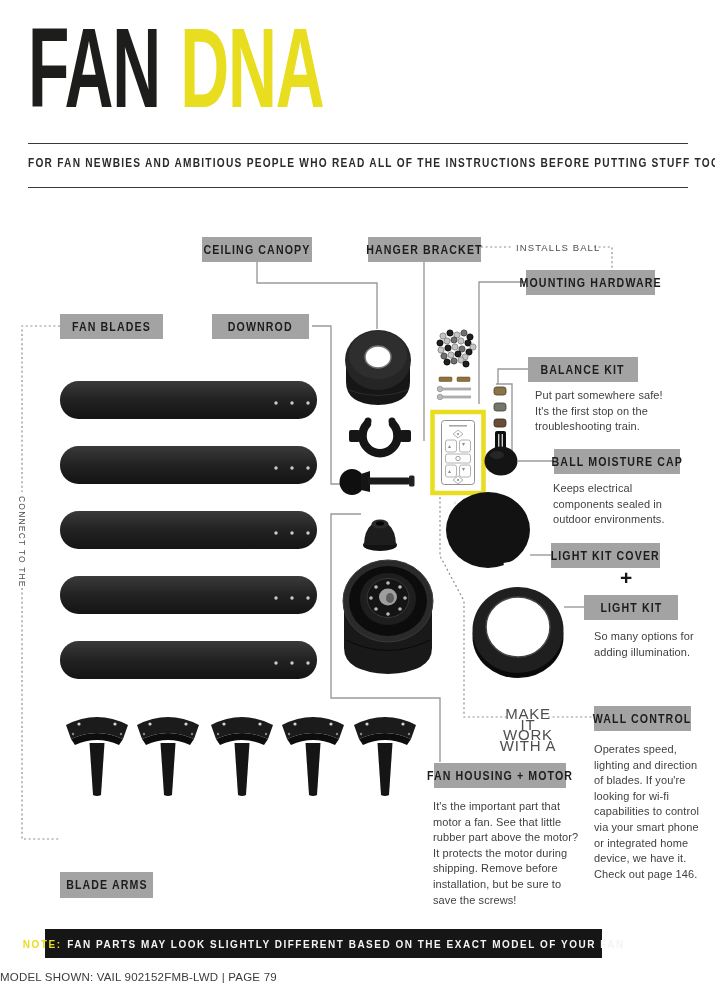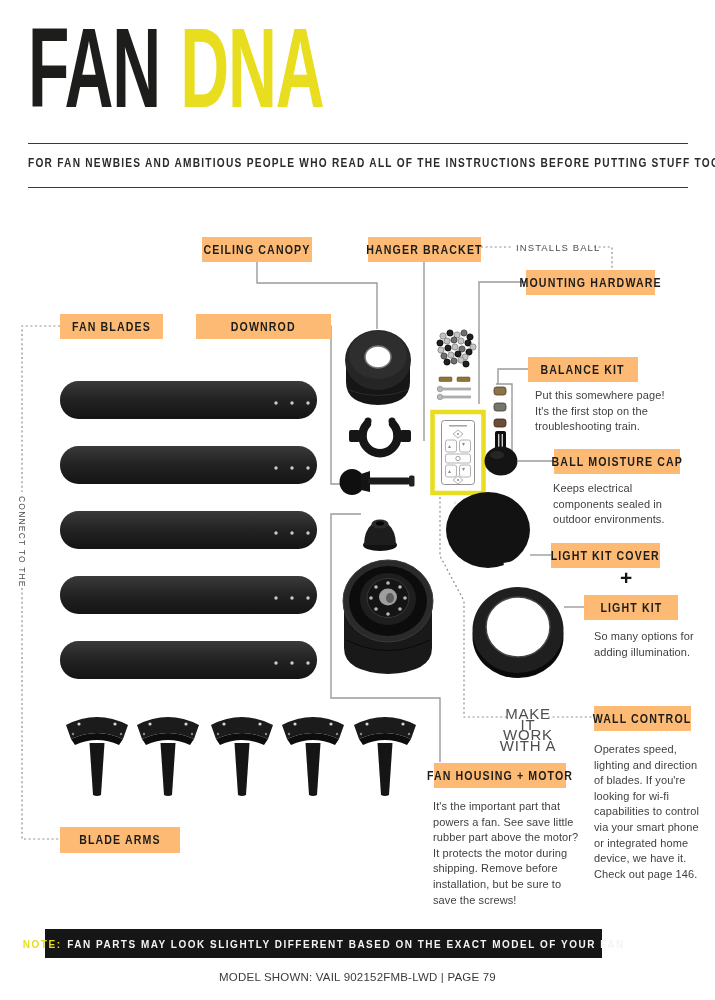--- a/index.html
+++ b/index.html
@@ -11,21 +11,21 @@
   .title{position:absolute;left:28px;top:12px;font-weight:bold;font-size:113px;line-height:1;
          letter-spacing:-2px;white-space:nowrap;color:#1d1d1b;
          transform:scaleX(.60);transform-origin:left top;}
   .title .t-yellow{color:#e8dd1e;margin-left:.30em;}
   .rule{position:absolute;left:28px;width:660px;border-top:1.6px solid #3a3a3a;height:0;}
   .subtitle{position:absolute;left:28px;top:156px;font-weight:bold;font-size:13px;line-height:1;
             letter-spacing:1.6px;color:#2a2a2a;white-space:nowrap;
             transform:scaleX(.78);transform-origin:left top;}
 
   
-  .plabel{position:absolute;height:25px;background:#fdba74;color:#1d1d1b;
+  .plabel{position:absolute;height:25px;background:#a3a3a3;color:#1d1d1b;
           display:flex;align-items:center;justify-content:center;
           font-weight:bold;font-size:12.5px;white-space:nowrap;text-align:right;}
   .plabel>span{transform:scaleX(.85);letter-spacing:1.3px;display:inline-block;}
 
   
   .desc{position:absolute;font-size:11px;line-height:15.6px;color:#3f3f3f;
         letter-spacing:.1px;white-space:pre-line;}
 
   
   .anno{position:absolute;font-size:9.5px;letter-spacing:1.1px;color:#4e4e4e;white-space:nowrap;}
@@ -34,21 +34,21 @@
   .vtext{position:absolute;left:27px;top:496px;font-size:8.5px;letter-spacing:1.2px;color:#4e4e4e;
          white-space:nowrap;transform:rotate(90deg);transform-origin:0 0;}
   .plus{position:absolute;left:620px;top:566px;font-size:21px;font-weight:bold;color:#161616;}
 
   
   .note-bar{position:absolute;left:45px;top:929px;width:557px;height:29px;background:#161616;
             display:flex;align-items:center;justify-content:center;}
   .note-bar .inner{font-weight:bold;font-size:10.5px;letter-spacing:1.6px;white-space:nowrap;
                    transform:scaleX(.95);color:#f4f4f4;}
   .note-bar .np{color:#e8dd1e;margin-right:6px;}
-  .model-line{position:absolute;left:0;top:971px;width:715px;text-align:center;
+  .model-line{position:absolute;left:0;top:971px;width:715px;text-align:left;
               font-size:11.5px;letter-spacing:.2px;color:#3b3b3b;}
 </style>
 </head>
 <body>
 
 <div class="page">
 
   <svg class="layer" width="715" height="1000" viewBox="0 0 715 1000">
     <defs>
       <linearGradient id="gBlade" x1="0" y1="0" x2="0" y2="1">
@@ -253,64 +253,64 @@
     </div>
   <div class="plabel" style="left:368px;top:237px;width:113px">
       <span>HANGER BRACKET</span>
     </div>
   <div class="plabel" style="left:526px;top:270px;width:129px">
       <span>MOUNTING HARDWARE</span>
     </div>
   <div class="plabel" style="left:60px;top:314px;width:103px">
       <span>FAN BLADES</span>
     </div>
-  <div class="plabel" style="left:196px;top:314px;width:135px">
+  <div class="plabel" style="left:212px;top:314px;width:97px">
       <span>DOWNROD</span>
     </div>
   <div class="plabel" style="left:528px;top:357px;width:110px">
       <span>BALANCE KIT</span>
     </div>
   <div class="plabel" style="left:554px;top:449px;width:126px">
       <span>BALL MOISTURE CAP</span>
     </div>
   <div class="plabel" style="left:551px;top:543px;width:109px">
       <span>LIGHT KIT COVER</span>
     </div>
   <div class="plabel" style="left:584px;top:595px;width:94px">
       <span>LIGHT KIT</span>
     </div>
   <div class="plabel" style="left:594px;top:706px;width:97px">
       <span>WALL CONTROL</span>
     </div>
   <div class="plabel" style="left:434px;top:763px;width:132px">
       <span>FAN HOUSING + MOTOR</span>
     </div>
-  <div class="plabel" style="left:60px;top:827px;width:120px;height:26px">
+  <div class="plabel" style="left:60px;top:872px;width:93px;height:26px">
       <span>BLADE ARMS</span>
     </div>
 
-  <div class="desc" style="left:535px;top:388px;width:150px">Put this somewhere page!
+  <div class="desc" style="left:535px;top:388px;width:150px">Put part somewhere safe!
 It's the first stop on the
 troubleshooting train.</div>
   <div class="desc" style="left:553px;top:481px;width:140px">Keeps electrical
 components sealed in
 outdoor environments.</div>
   <div class="desc" style="left:594px;top:629px;width:130px">So many options for
 adding illumination.</div>
   <div class="desc" style="left:594px;top:742px;width:140px">Operates speed,
 lighting and direction
 of blades. If you're
 looking for wi-fi
 capabilities to control
 via your smart phone
 or integrated home
 device, we have it.
 Check out page 146.</div>
   <div class="desc" style="left:433px;top:799px;width:165px">It's the important part that
-powers a fan. See save little
+motor a fan. See that little
 rubber part above the motor?
 It protects the motor during
 shipping. Remove before
 installation, but be sure to
 save the screws!</div>
 
   <div class="anno" style="left:516px;top:242px">INSTALLS BALL</div>
   <div class="anno-multi" style="left:498px;top:702px;width:60px">MAKE IT
 WORK
 WITH A</div>

